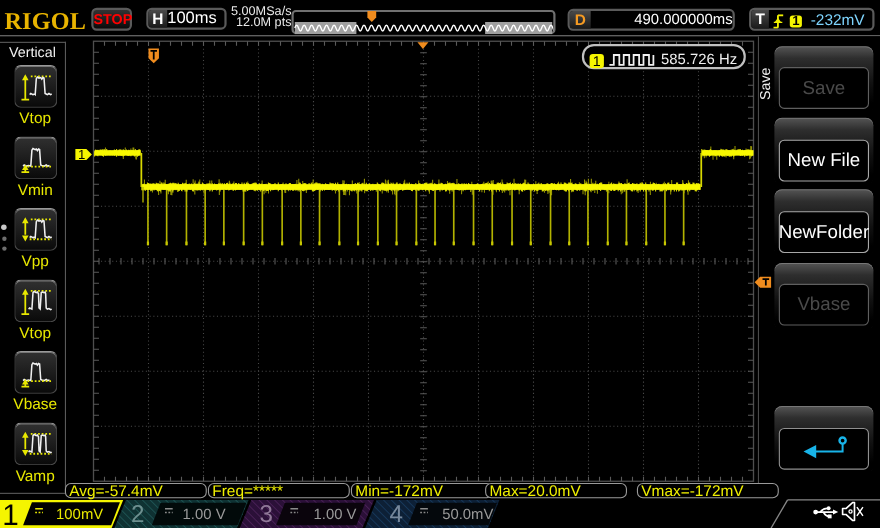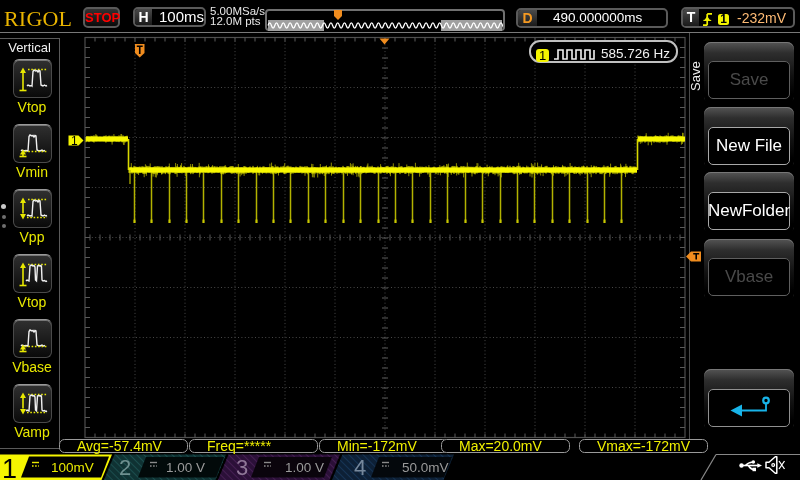--- a/index.html
+++ b/index.html
@@ -1,36 +1,36 @@
 <!DOCTYPE html>
 <html><head><meta charset="utf-8">
 <style>
 * { margin:0; padding:0; box-sizing:border-box; }
 html,body { width:800px; height:480px; background:#000; overflow:hidden;
   font-family:"Liberation Sans", sans-serif; position:relative; }
 .abs { position:absolute; }
 
-.logo { left:4px; top:6px; font-family:"Liberation Serif", serif; font-weight:normal;
+.logo { left:4px; top:6px; font-family:"Liberation Serif", serif; font-weight:bold;
   font-size:22px; color:#e9b400; letter-spacing:0.2px; }
 .stopbtn { left:83px; top:7px; width:37px; height:21px; border:2px solid #5a5a5a;
   border-radius:5px; background:linear-gradient(#333,#0a0a0a);
   color:#ff0000; font-weight:bold; font-size:13px; text-align:center; line-height:17px; }
 .hblk { left:133px; top:7px; width:73px; height:20px; border:2px solid #5a5a5a;
   border-radius:5px; background:#000; display:flex; }
 .hblk .hl { width:17px; background:linear-gradient(#4a4a4a,#1a1a1a); color:#fff;
   font-weight:bold; font-size:14px; text-align:center; line-height:16px; border-radius:3px 0 0 3px; }
-.hblk .hv { flex:1; color:#fff; font-size:15px; text-align:right; line-height:16px; }
-.srate { left:210px; top:7px; color:#e8e8e8; font-size:11.5px; line-height:9.5px; }
+.hblk .hv { flex:1; color:#fff; font-size:15px; text-align:left; line-height:16px; }
+.srate { left:210px; top:7px; color:#e8e8e8; font-size:11.5px; line-height:9.5px;text-align:right; }
 .nav { left:265px; top:9px; width:240px; height:22px; border:2px solid #707070;
   border-radius:4px; background:#000; }
 .dblk { left:516px; top:8px; width:152px; height:20px; border:2px solid #5a5a5a;
   border-radius:5px; background:#000; display:flex; }
 .dblk .dl { width:19px; background:linear-gradient(#4a4a4a,#1a1a1a); color:#f59a22;
   font-weight:bold; font-size:14px; text-align:center; line-height:16px; border-radius:3px 0 0 3px; }
-.dblk .dv { flex:1; color:#fff; font-size:13.5px; text-align:left; line-height:16px;padding-left:16px; }
+.dblk .dv { flex:1; color:#fff; font-size:13.5px; text-align:right; line-height:16px;padding-left:16px; }
 .tblk { left:681px; top:7px; width:114px; height:21px; border:2px solid #5a5a5a;
   border-radius:5px; background:#000; }
 .tblk .tl { position:absolute; left:0; top:0; width:16px; height:17px;
   background:linear-gradient(#4a4a4a,#1a1a1a); color:#fff; font-weight:bold; font-size:14px;
   text-align:center; line-height:16px; border-radius:3px 0 0 3px; }
 .tsep { left:0; top:32px; width:800px; height:1px; background:#787878; }
 
 .lbox { left:0; top:38px; width:60px; height:411px; border-top:1px solid #5a5a5a;
   border-right:1px solid #5a5a5a; border-bottom:1px solid #5a5a5a; }
 .ltitle { left:0; top:40px; width:59px; text-align:center; color:#f0f0f0; font-size:13px; }
@@ -46,21 +46,21 @@
   transform:rotate(-90deg); text-align:center; line-height:36px; }
 .rbtn { position:absolute; left:704px; width:90px; height:61px; border-radius:7px;
   background:linear-gradient(#555 0%,#2e2e2e 18%,#111 55%,#000 85%);
   box-shadow:inset 0 1px 0 #777; }
 .rinner { position:absolute; left:4px; top:19.5px; width:82px; height:38px;
   border:1.5px solid; border-radius:5px; background:#000; font-size:17px;
   display:flex; align-items:center; justify-content:center; }
 
 .pill { position:absolute; top:438.5px; width:129px; height:14.5px; border:1px solid #9a9a9a;
   border-radius:5.5px; background:#000; color:#f0f000; font-size:14px; line-height:13px;
-  padding-left:17px; top:438.5px; }
+  padding-left:3px; top:438.5px; }
 .fcount { left:529px; top:39.5px; width:149px; height:23px; border:2px solid #c0c0c0;
   border-radius:11px; background:#000; }
 </style></head>
 <body>
 
 <svg class="abs" style="left:0;top:0" width="800" height="480" viewBox="0 0 800 480">
 
   <rect x="85" y="37.5" width="600" height="400.0" fill="#000" stroke="#4e4e4e" stroke-width="1.2"></rect>
   <path d="M135 37.5V437.5M185 37.5V437.5M235 37.5V437.5M285 37.5V437.5M335 37.5V437.5M385 37.5V437.5M435 37.5V437.5M485 37.5V437.5M535 37.5V437.5M585 37.5V437.5M635 37.5V437.5" stroke="#484848" stroke-width="1" stroke-dasharray="1 2.4" fill="none"></path>
   <path d="M85 87.5H685M85 137.5H685M85 187.5H685M85 237.5H685M85 287.5H685M85 337.5H685M85 387.5H685" stroke="#484848" stroke-width="1" stroke-dasharray="1 2.4" fill="none"></path>
@@ -112,21 +112,21 @@
     <div class="dv">490.000000ms</div>
   </div>
 <div class="abs tblk">
     <div class="tl">T</div>
   <svg width="10" height="13" viewBox="0 0 10 13" style="position:absolute;left:19.5px;top:4px">
     <path d="M0,12.2H4.2 M4.2,12.2V0.9 M4.2,0.9H9" stroke="#f0f000" stroke-width="1.7" fill="none"></path>
     <polygon points="4.2,3.2 7.3,7.4 1.1,7.4" fill="#f0f000"></polygon>
     <path d="M0.4,7.4h7.8" stroke="#f0f000" stroke-width="1.1"></path>
   </svg>
   <div style="position:absolute;left:35px;top:5px;width:11px;height:11px;background:#f5f500;border-radius:2.5px;color:#000;font-size:12px;font-weight:bold;text-align:center;line-height:11px">1</div>
-  <div style="position:absolute;left:54px;top:1px;color:#fdba74;font-size:14px">-232mV</div>
+  <div style="position:absolute;left:54px;top:1px;color:#7dd3fc;font-size:14px">-232mV</div>
 </div>
 <div class="abs tsep"></div>
 
 <div class="abs lbox"></div>
 <div class="abs ltitle">Vertical</div>
 <div class="lbtn" style="top:59px">
     <svg width="30" height="30" viewBox="0 0 30 30">
       <path d="M10,5.5H29" stroke="#e8e800" stroke-width="1.6" stroke-dasharray="1.6 1.7" fill="none"></path>
       <path d="M9,22 10,21 12,22 13.5,21.5 14,22 15,7.5 16,6 17.5,7 19,6.5 20,8 21,6.5 22,7 23,21 24,21.5 25,22 26.5,21 28,22 29,21.5" stroke="#f0f0f0" stroke-width="1.4" fill="none"></path>
       <path d="M5,26.5V8" stroke="#e8e800" stroke-width="1.6" fill="none"></path>

